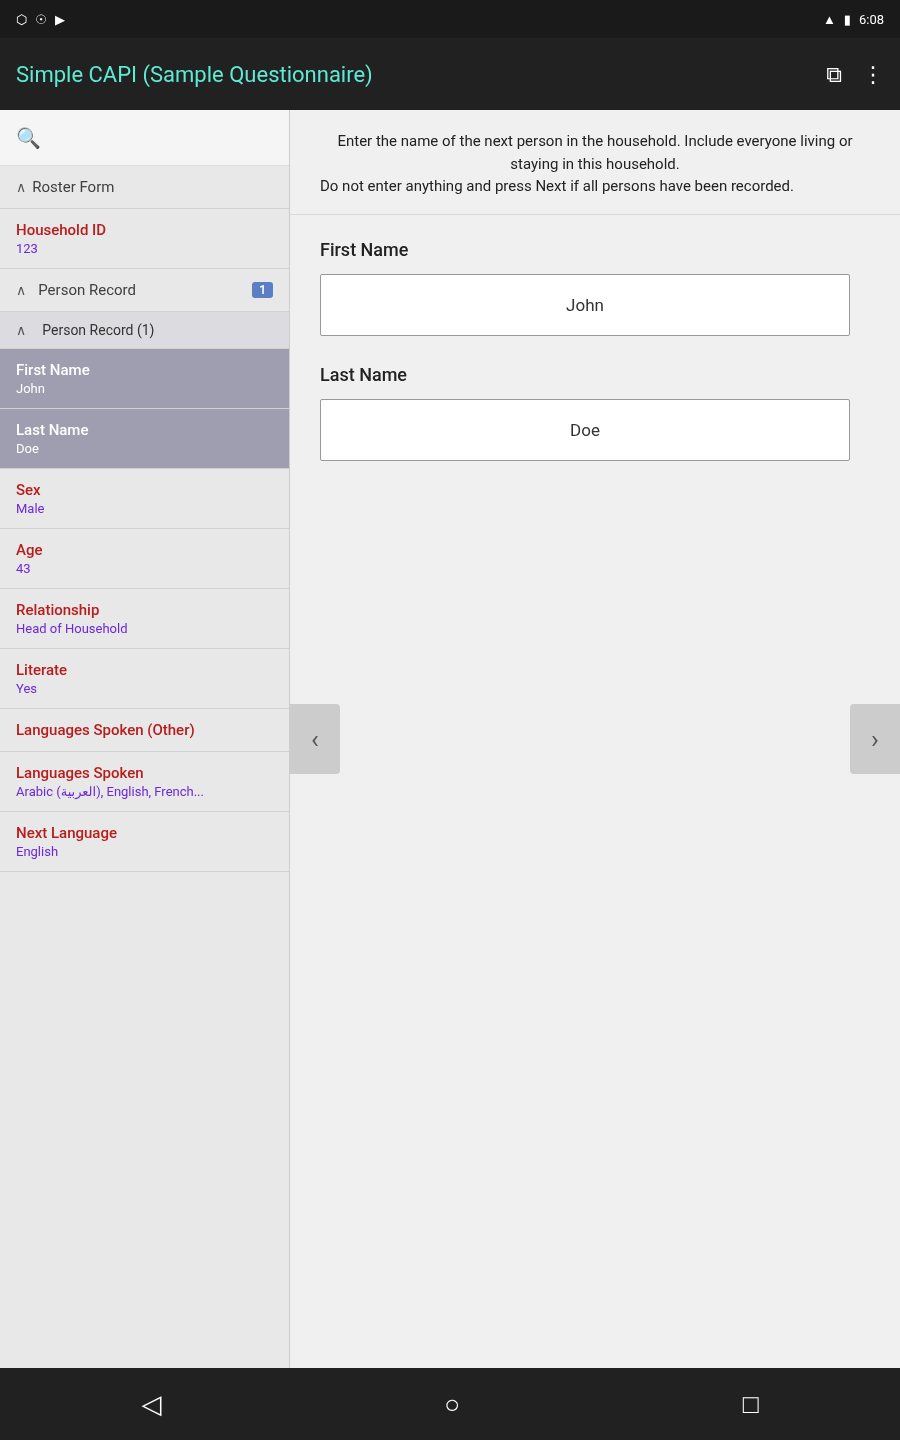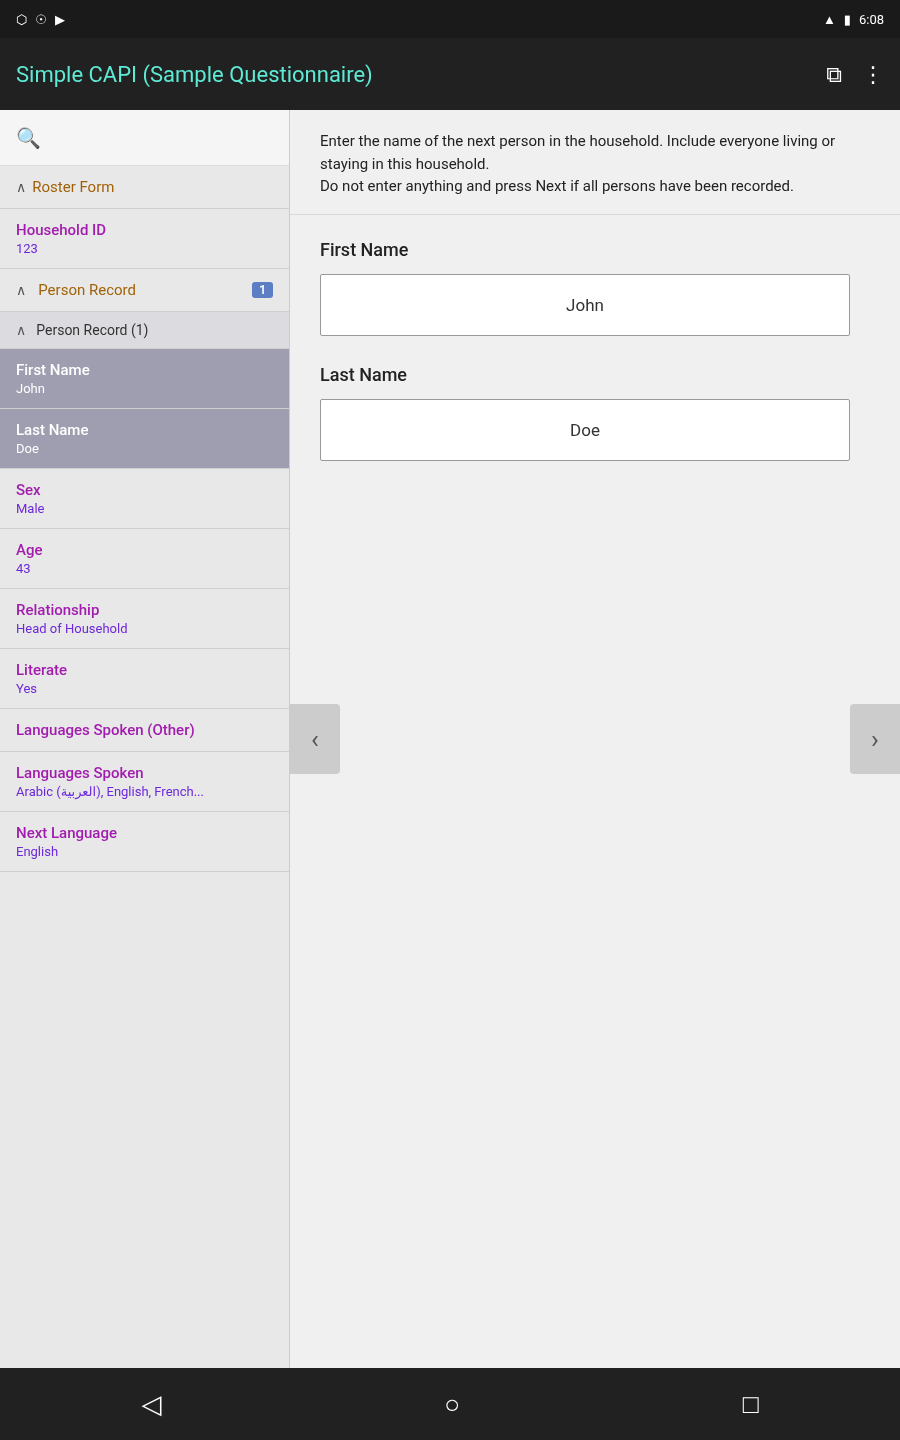--- a/index.html
+++ b/index.html
@@ -103,40 +103,40 @@
     .sidebar-section-header {
       display: flex;
       align-items: center;
       padding: 12px 16px;
       background: #e8e8e8;
       border-bottom: 1px solid #d0d0d0;
       cursor: pointer;
     }
     .sidebar-section-label {
       font-size: 15px;
-      color: #a16207;
+      color: #404040;
       margin-left: 6px;
     }
     .chevron-icon {
       font-size: 14px;
       color: #555;
     }
 
     
     .sidebar-item {
       padding: 12px 16px;
       border-bottom: 1px solid #d0d0d0;
       cursor: pointer;
     }
     .sidebar-item.active {
       background: #9e9eb0;
     }
     .sidebar-item-label {
       font-size: 15px;
-      color: #a21caf;
+      color: #b91c1c;
       font-weight: 500;
     }
     .sidebar-item-value {
       font-size: 13px;
       color: #6d28d9;
       margin-top: 2px;
     }
     .sidebar-item.active .sidebar-item-label,
     .sidebar-item.active .sidebar-item-value {
       color: #fff;
@@ -171,21 +171,21 @@
       display: flex;
       align-items: center;
       padding: 10px 16px;
       background: #dcdce0;
       border-bottom: 1px solid #d0d0d0;
       cursor: pointer;
     }
     .sidebar-subsection-label {
       font-size: 14px;
       color: #333;
-      margin-left: 10px;
+      margin-left: 16px;
     }
 
     
     .bottom-nav {
       height: 72px;
       background: #212121;
       display: flex;
       align-items: center;
       justify-content: space-around;
       flex-shrink: 0;
@@ -209,20 +209,21 @@
     
     .instruction-area {
       padding: 20px 30px 16px 30px;
       border-bottom: 1px solid #d8d8d8;
       background: #f0f0f0;
     }
     .instruction-text {
       font-size: 15px;
       color: #222;
       line-height: 1.5;
+      text-align: center;
     }
 
     
     .form-area {
       flex: 1;
       padding: 24px 30px;
       overflow-y: auto;
     }
     .form-field-label {
       font-size: 18px;

